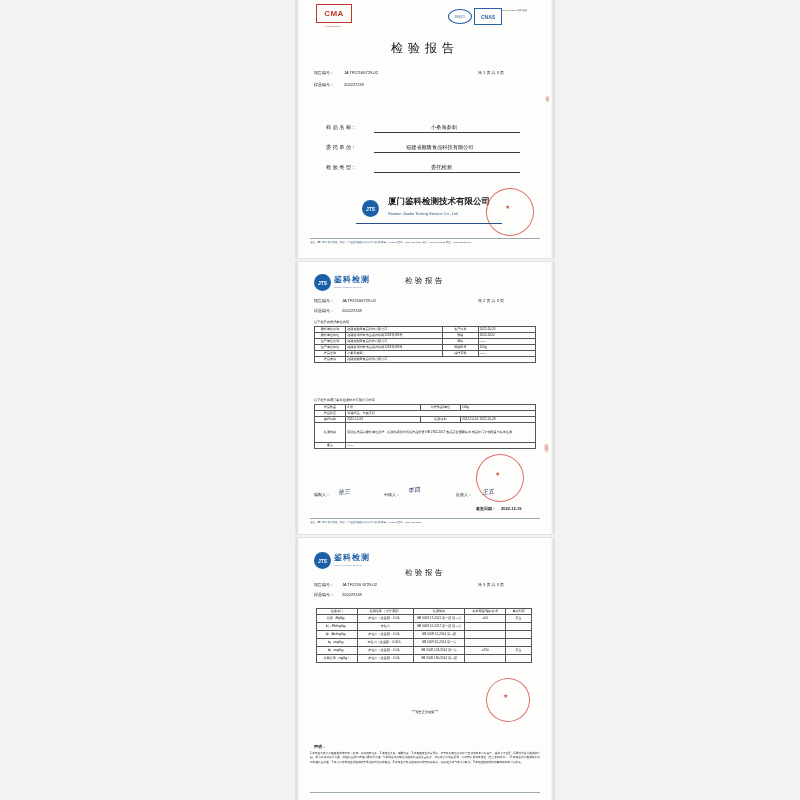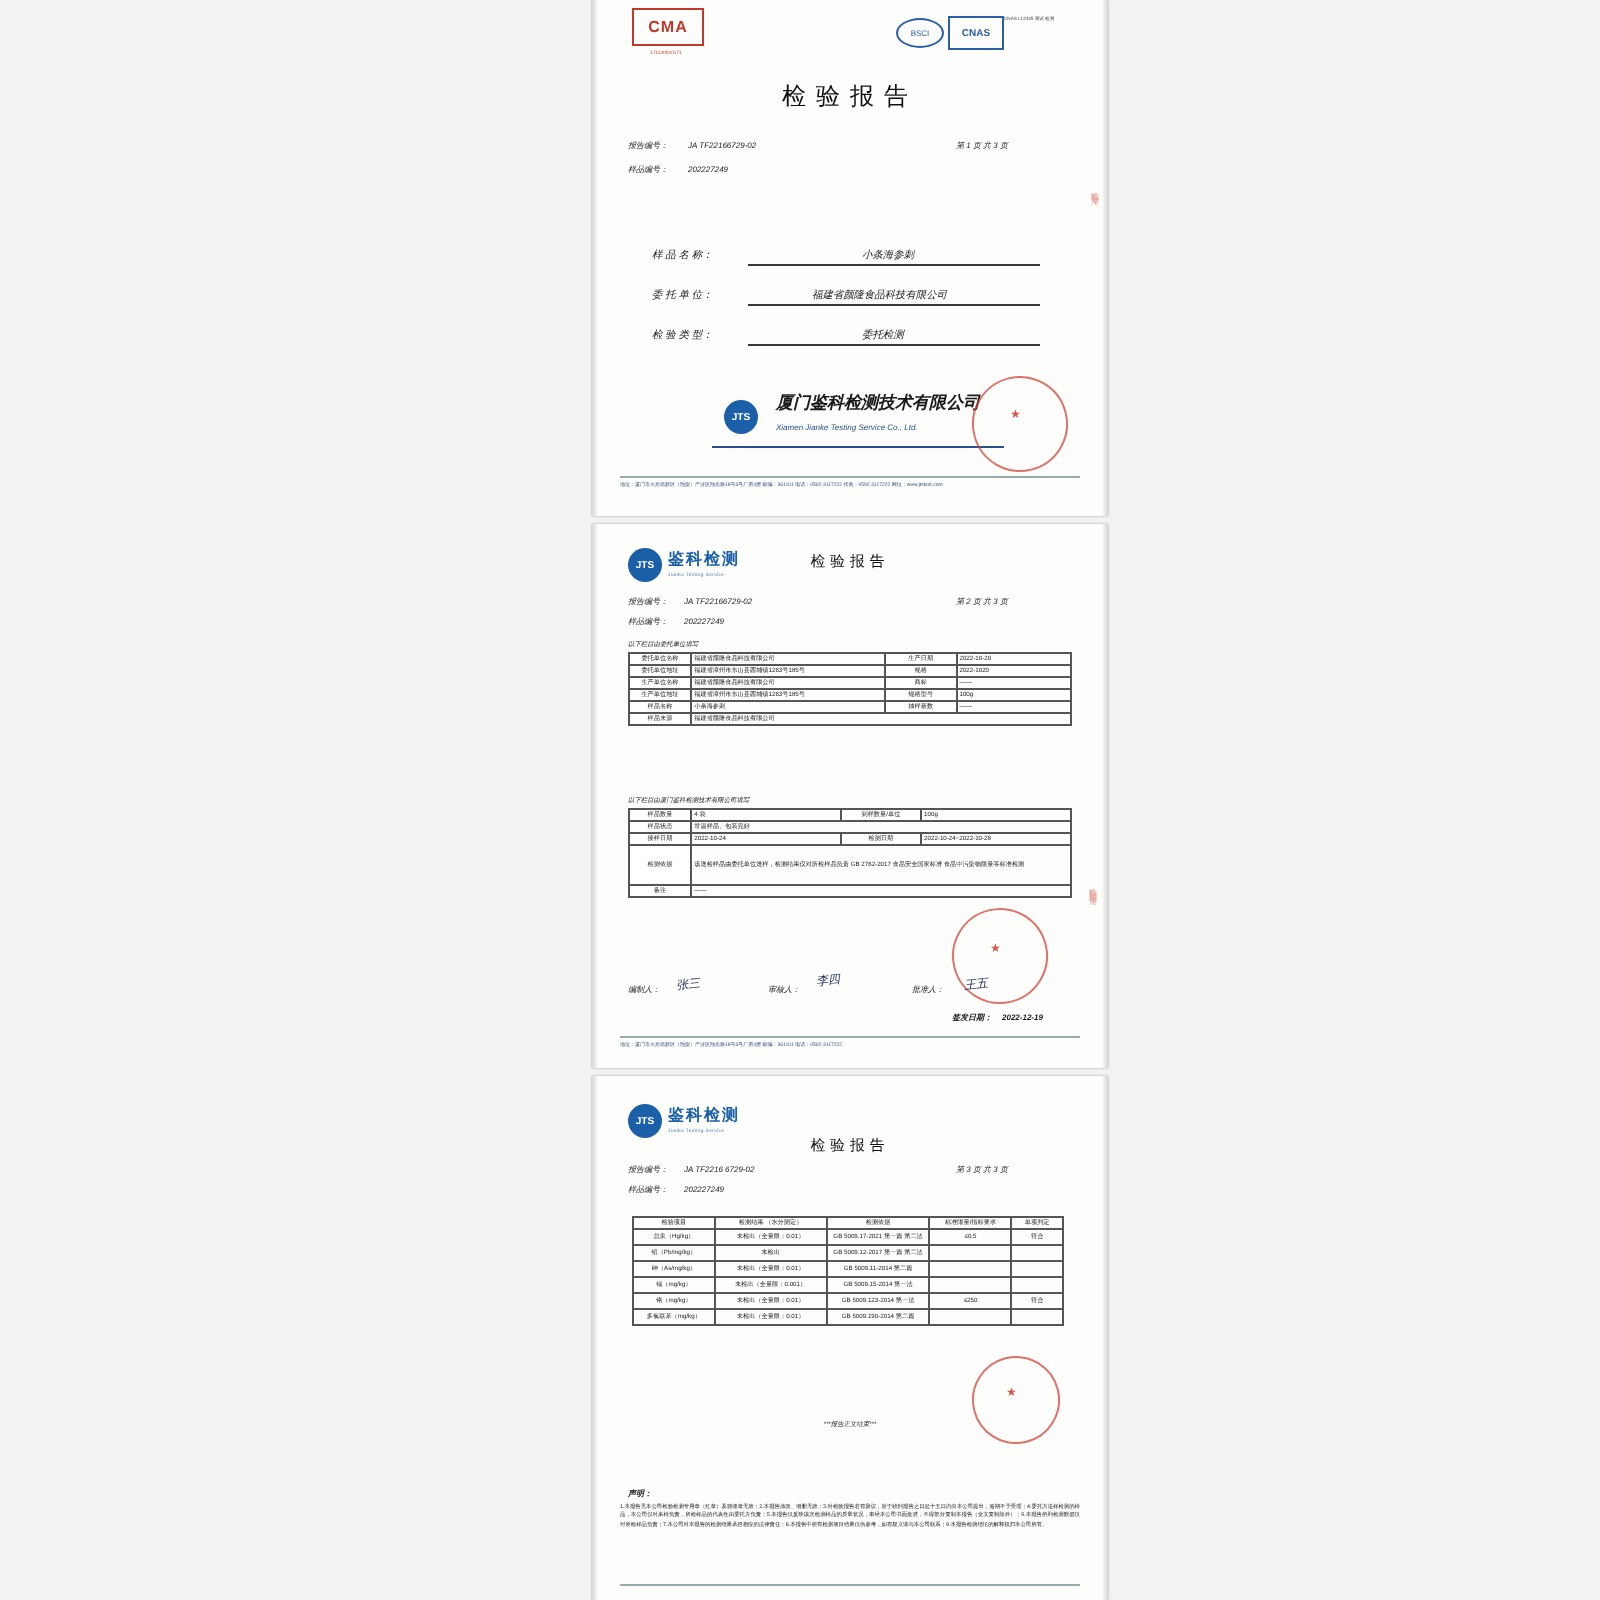--- a/index.html
+++ b/index.html
@@ -31,21 +31,21 @@
   .edge-l, .edge-r {
     position: absolute;
     top: 0; bottom: 0;
     width: 3px;
     background: linear-gradient(to right, #d8d8d4, #fbfbf9);
   }
   .edge-l { left: 0; }
   .edge-r { right: 0; background: linear-gradient(to left, #d8d8d4, #fbfbf9); }
 
   
-  .t { position: absolute; color: #1a1a1a; white-space: nowrap; font-style: italic; }
+  .t { position: absolute; color: #1a1a1a; white-space: nowrap; }
   .f3  { font-size: 3.2px; }
   .f4  { font-size: 4px; }
   .f5  { font-size: 5.2px; }
   .f8  { font-size: 8.5px; }
   .b { font-weight: bold; }
   .ctr { text-align: center; }
 
   
   .logo-cma {
     position: absolute; left: 20px; top: 4px;

